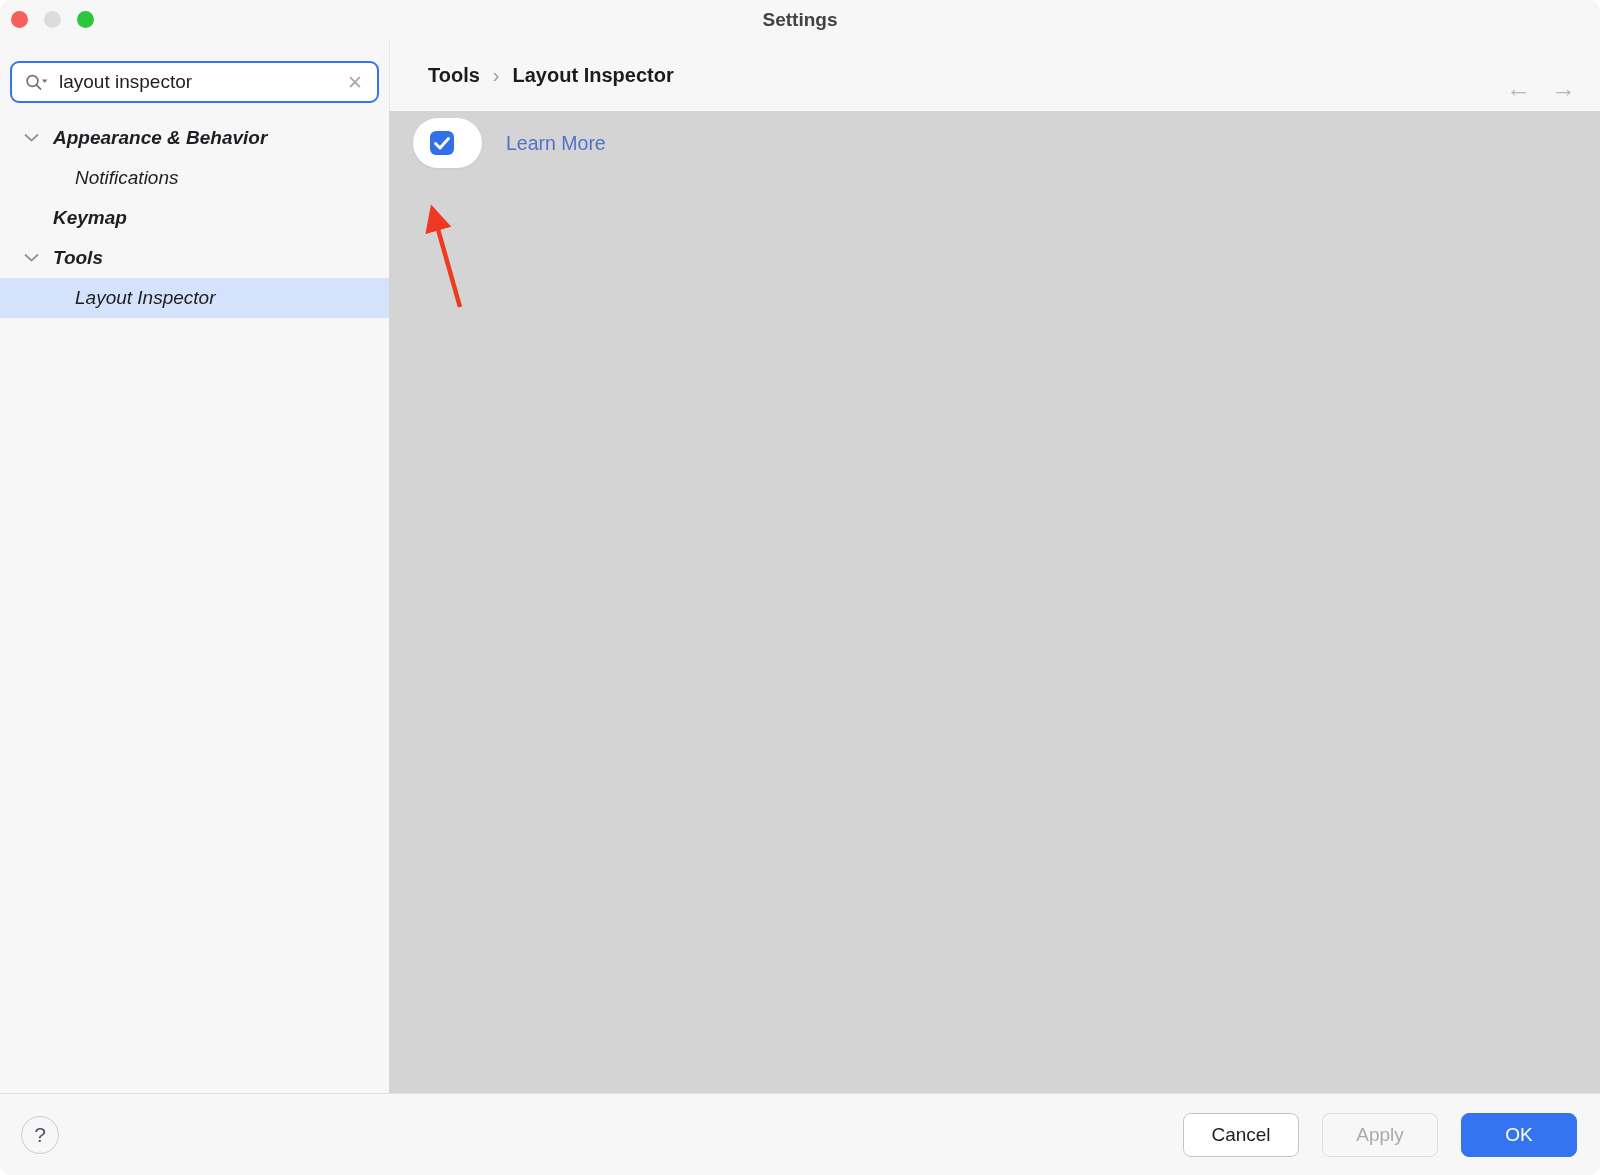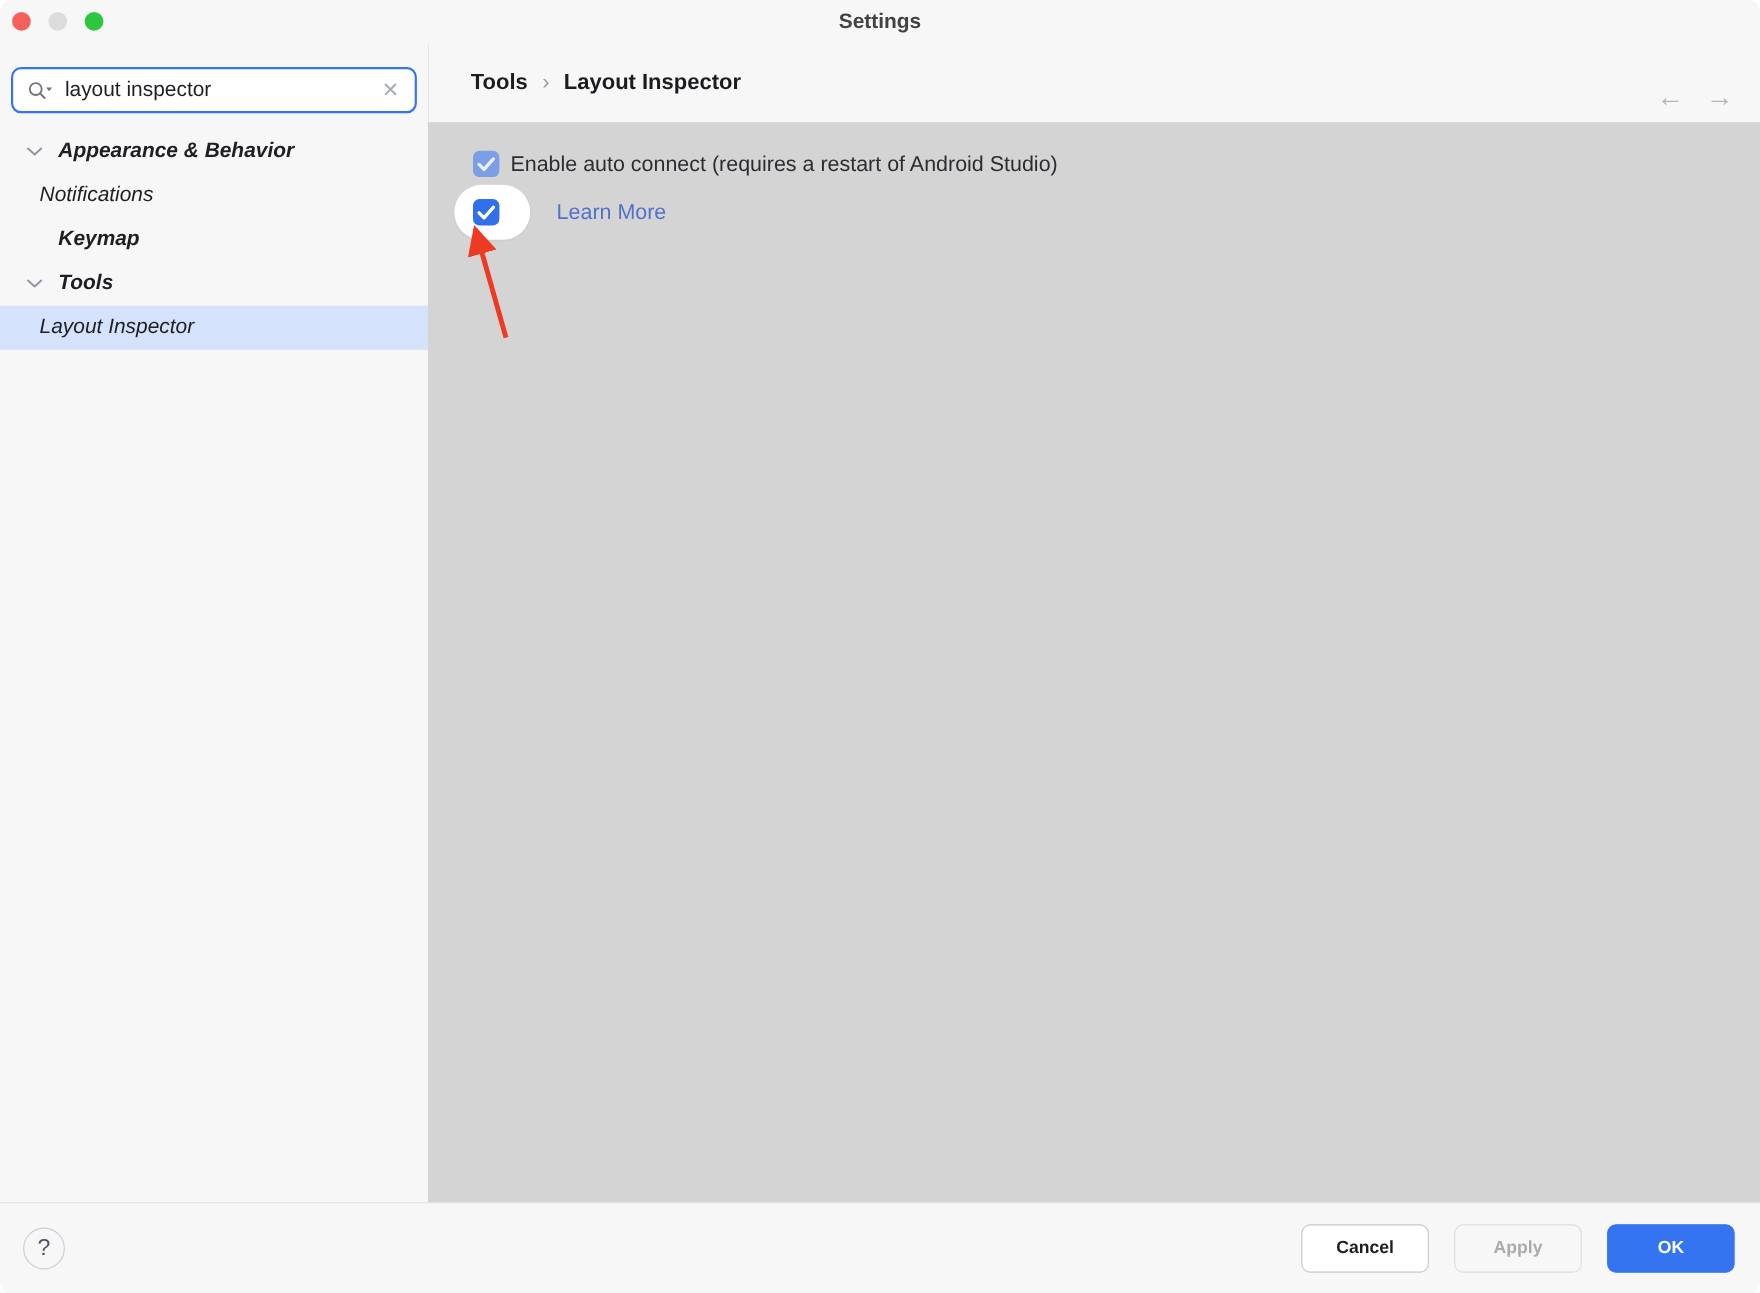--- a/index.html
+++ b/index.html
@@ -19,21 +19,21 @@
   .sidebar { position:absolute; left:0; top:40px; width:389px; height:1053px; background:#f7f7f8; }
   .searchbox { position:relative; margin:21px 10px 0 10px; height:42px; background:#ffffff; border:2px solid #3574f0; border-radius:9px; display:flex; align-items:center; padding:0 12px 0 13px; }
   .searchbox input { flex:1; border:none; outline:none; font-family:"Liberation Sans", sans-serif; font-size:19px; color:#1d1f23; background:transparent; margin-left:10px; }
   .search-icon { display:flex; align-items:center; }
   .clear-x { font-size:19px; color:#a7abb6; cursor:pointer; line-height:1; padding:2px; }
 
   .tree { margin-top:15px; }
   .tree-row { position:relative; height:40px; display:flex; align-items:center; font-size:19px; color:#1d1f23; cursor:pointer;font-style:italic; }
   .tree-row .chev { position:absolute; left:24px; top:50%; transform:translateY(-50%); display:flex; }
   .lvl1 { padding-left:53px; }
-  .lvl2 { padding-left:36px; }
+  .lvl2 { padding-left:75px; }
   .bold { font-weight:700; }
   .tree-row.selected { background:#d5e2fb; }
 
   
   .main-header { position:absolute; left:389px; top:40px; right:0; height:71px; background:#f7f7f8; border-left:1px solid #e7e7e9; }
   .breadcrumb { position:absolute; left:38px; top:0; height:71px; display:flex; align-items:center; gap:13px; font-size:20px; font-weight:700; color:#1b1c1f; }
   .breadcrumb .sep { font-weight:400; color:#9a9ba1; font-size:20px; }
   .nav-arrows { position:absolute; right:24px; bottom:10px; display:flex; gap:20px; }
   .nav-arrow { font-size:25px; color:#b6b6b8; line-height:1; cursor:default; }
 
@@ -46,21 +46,21 @@
   .checkbox.muted { background:#7c9ee4; }
   .checkbox.vivid { background:#3170e8; }
   .opt-label { font-size:19.5px; color:#2b2d31; }
   .learn-more { margin-left:24px; font-size:19.5px; color:#5272c9; cursor:pointer; text-decoration:none; }
   .red-arrow { position:absolute; left:30px; top:88px; pointer-events:none; }
 
   
   .footer { position:absolute; left:0; bottom:0; width:100%; height:82px; background:#f7f7f8; border-top:1px solid #e2e2e4; }
   .help-btn { position:absolute; left:21px; top:22px; width:38px; height:38px; border-radius:50%; border:1.5px solid #c9ccd8; color:#4d5361; display:flex; align-items:center; justify-content:center; font-size:21px; background:transparent; cursor:pointer; }
   .footer-buttons { position:absolute; right:23px; top:19px; display:flex; gap:23px; }
-  .btn { min-width:116px; height:44px; border-radius:8px; display:flex; align-items:center; justify-content:center; font-family:"Liberation Sans", sans-serif; font-size:16px; cursor:pointer;font-weight:bold; }
+  .btn { min-width:116px; height:44px; border-radius:8px; display:flex; align-items:center; justify-content:center; font-family:"Liberation Sans", sans-serif; font-size:19px; cursor:pointer; }
   .btn-cancel { background:#ffffff; border:1px solid #c6c6c8; color:#1d1e21; }
   .btn-apply { background:transparent; border:1px solid #dddddf; color:#a9aaad; cursor:default; }
   .btn-ok { background:#3574f0; border:1px solid #3574f0; color:#ffffff; }
 </style>
 </head>
 <body>
 
 <div class="window">
 
   <div class="titlebar">
@@ -121,28 +121,20 @@
       <span>Layout Inspector</span>
     </div>
     <div class="nav-arrows">
       <span class="nav-arrow">←</span>
       <span class="nav-arrow">→</span>
     </div>
   </div>
 
   <div class="content">
 
-    <div class="opt-row1">
-      <span class="checkbox muted">
-        <svg width="24" height="24" viewBox="0 0 24 24">
-          <polyline points="5.5,12.5 10,17 18.5,7.5" fill="none" stroke="rgba(255,255,255,0.85)" stroke-width="3" stroke-linecap="round" stroke-linejoin="round"></polyline>
-        </svg>
-      </span>
-      <span class="opt-label">Enable auto connect (requires a restart of Android Studio)</span>
-    </div>
 
     <div class="opt-row2">
       <span class="pill">
         <span class="checkbox vivid">
           <svg width="24" height="24" viewBox="0 0 24 24">
             <polyline points="5.5,12.5 10,17 18.5,7.5" fill="none" stroke="#ffffff" stroke-width="3" stroke-linecap="round" stroke-linejoin="round"></polyline>
           </svg>
         </span>
       </span>
       <a class="learn-more">Learn More</a>

